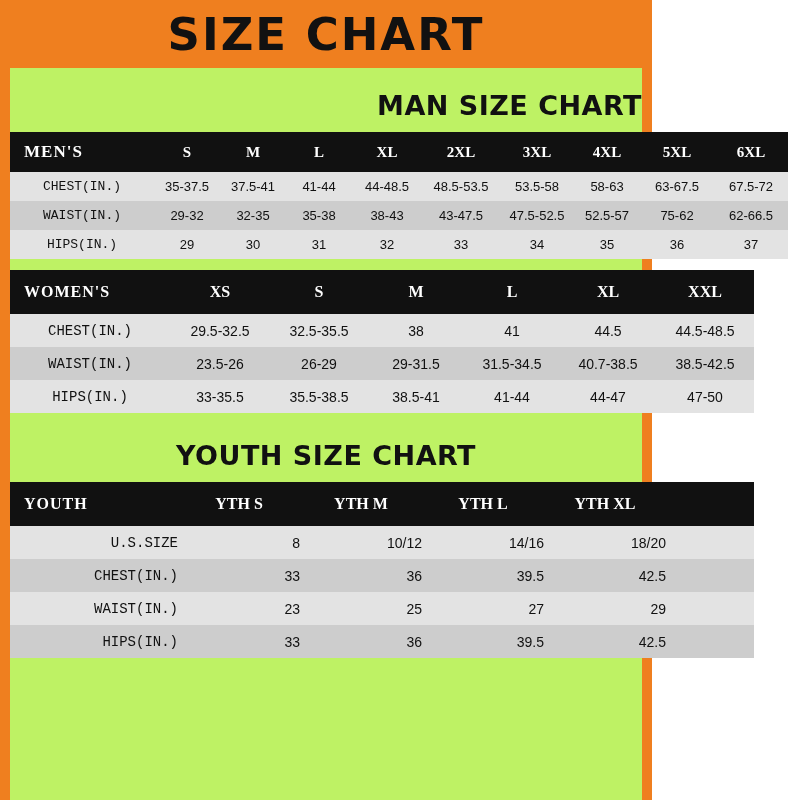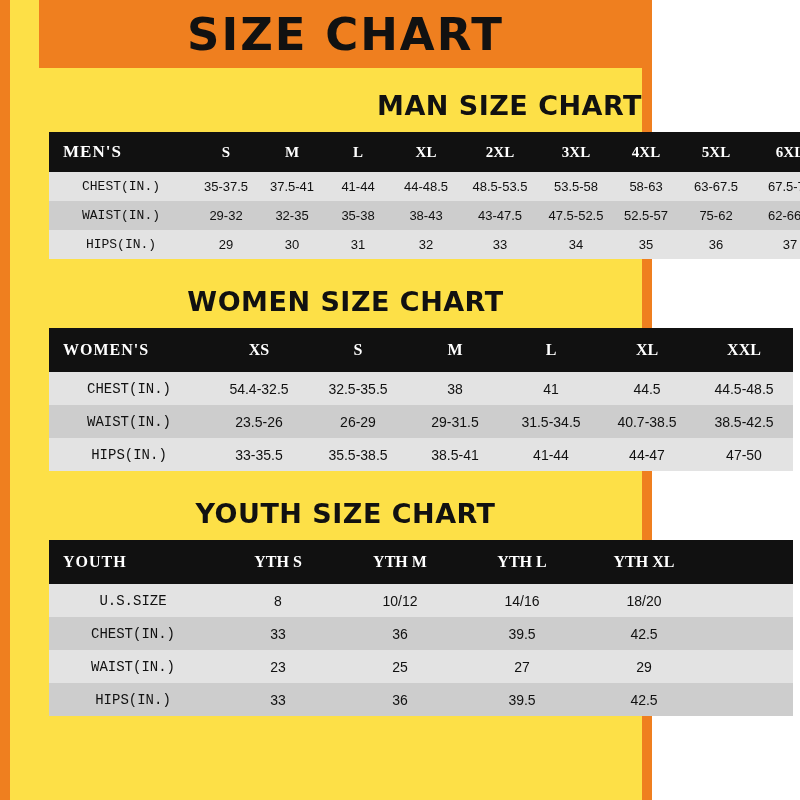--- a/index.html
+++ b/index.html
@@ -10,25 +10,24 @@
     width: 800px;
     height: 800px;
     background: #ffffff;
     font-family: "Liberation Sans", sans-serif;
     overflow: hidden;
   }
   .page {
     width: 652px;
     height: 800px;
     position: relative;
-    background: #fde047;
+    background: #bef264;
     box-sizing: border-box;
     border-left: 10px solid #ef7f1f;
     border-right: 10px solid #ef7f1f;
-    padding-left: 39px;
   }
   .banner {
     background: #ef7f1f;
     height: 68px;
     display: flex;
     align-items: center;
     justify-content: center;
     margin: 0 -10px;
   }
   .banner-title {
@@ -87,21 +86,21 @@
   tbody td.row-label {
     font-family: Liberation Mono, monospace;
     font-size: 13px;
     letter-spacing: 0px;
   }
 
   
   table.youth thead tr { height: 44px; }
   table.youth tbody tr { height: 33px; }
   table.youth thead th { font-size: 16px; }
-  table.youth td { font-size: 14px; }
+  table.youth td { font-size: 14px; text-align: right; }
 
   
   table.women thead tr { height: 44px; }
   table.women tbody tr { height: 33px; }
   table.women thead th { font-size: 16px; }
   table.women td { font-size: 14px; }
 
   .footer-note {
     margin: 18px auto 0 auto;
     width: 760px;
@@ -183,21 +182,20 @@
         <td>32</td>
         <td>33</td>
         <td>34</td>
         <td>35</td>
         <td>36</td>
         <td>37</td>
       </tr>
     </tbody>
   </table>
 
-  <div class="section-title w-title">WOMEN SIZE CHART</div>
   <table class="women">
     <colgroup>
       <col style="width:160px">
         <col style="width:100px">
         <col style="width:98px">
         <col style="width:96px">
       <col style="width:96px">
         <col style="width:96px">
         <col style="width:98px">
     </colgroup>
@@ -208,21 +206,21 @@
         <th>S</th>
         <th>M</th>
         <th>L</th>
         <th>XL</th>
         <th>XXL</th>
       </tr>
     </thead>
     <tbody>
       <tr class="light">
         <td class="row-label">CHEST(IN.)</td>
-        <td>54.4-32.5</td>
+        <td>29.5-32.5</td>
         <td>32.5-35.5</td>
         <td>38</td>
         <td>41</td>
         <td>44.5</td>
         <td>44.5-48.5</td>
       </tr>
       <tr class="dark">
         <td class="row-label">WAIST(IN.)</td>
         <td>23.5-26</td>
         <td>26-29</td>

